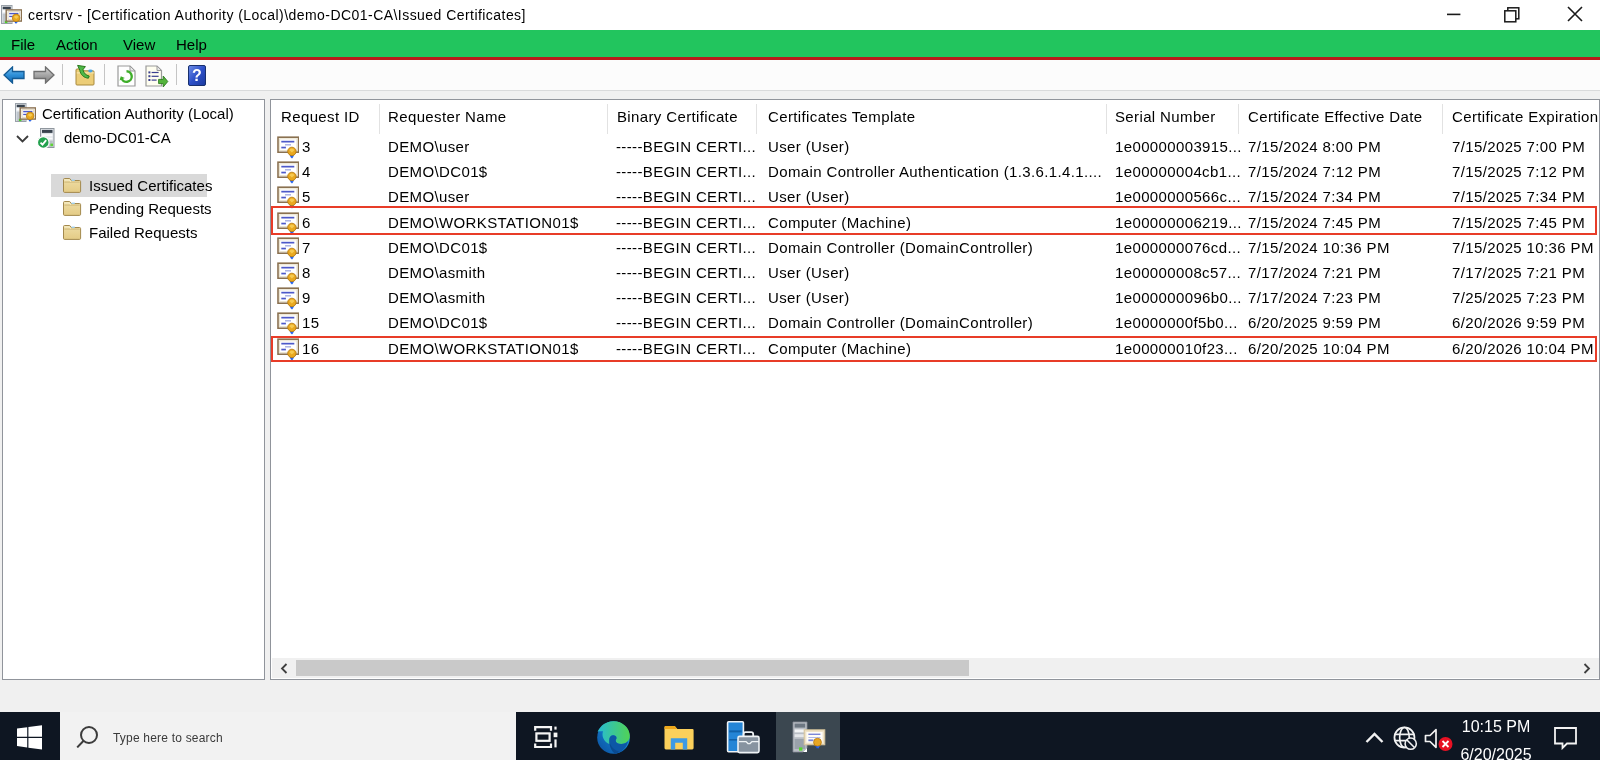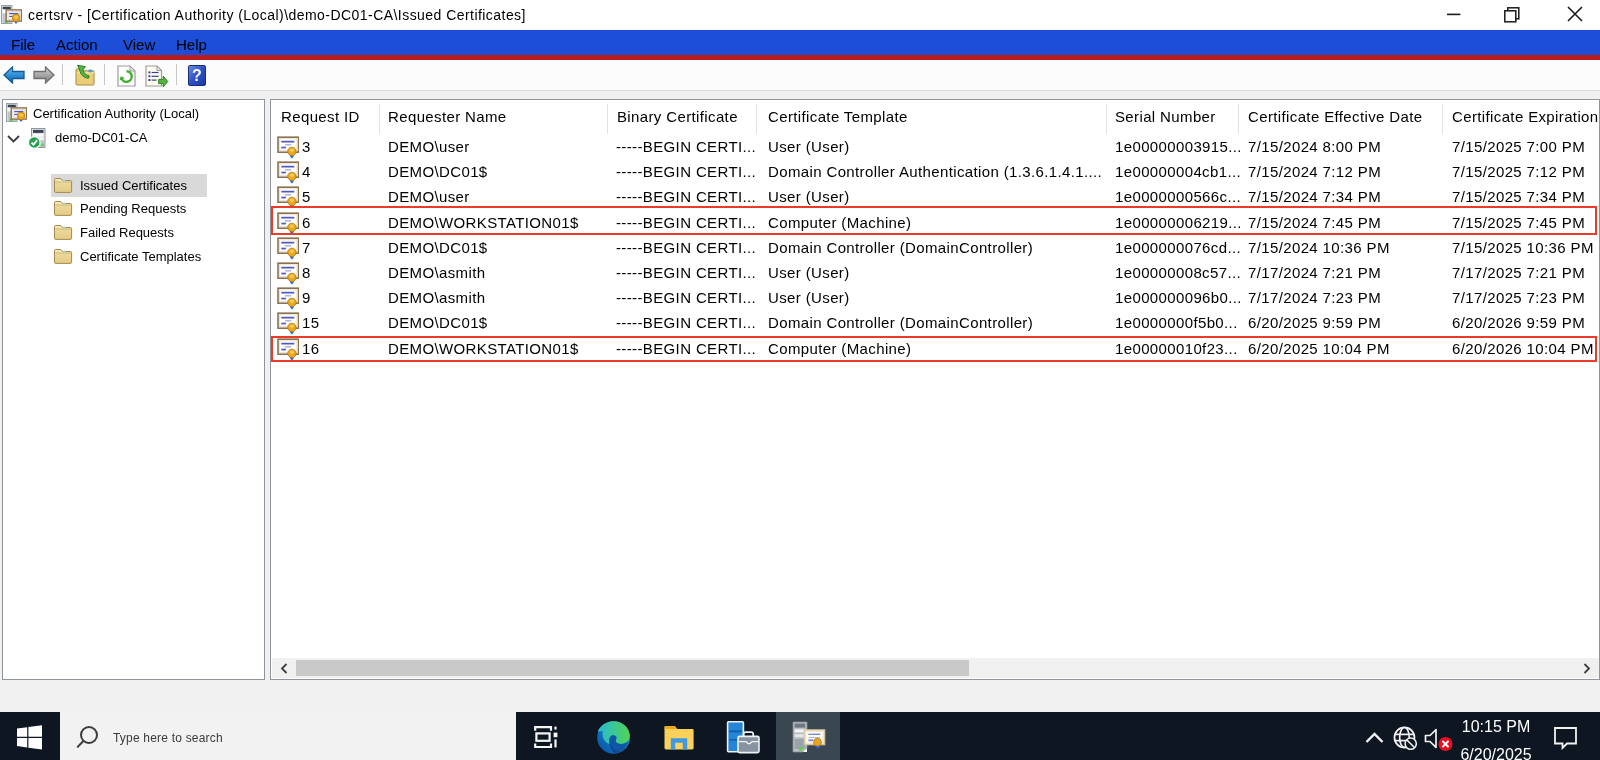--- a/index.html
+++ b/index.html
@@ -1,26 +1,26 @@
 <!DOCTYPE html>
 <html><head>
 <meta charset="utf-8">
 <style>
 *{margin:0;padding:0;box-sizing:border-box}
 html,body{width:1600px;height:760px;overflow:hidden}
 body{font-family:"Liberation Sans",sans-serif;font-size:15px;color:#000;background:#f0f0f0;position:relative}
 .abs{position:absolute}
 #titlebar{position:absolute;left:0;top:0;width:1600px;height:30px;background:#fff}
 #titletext{position:absolute;left:28px;top:0;height:30px;line-height:31px;font-size:14px;letter-spacing:0.45px;color:#000}
-#menubar{position:absolute;left:0;top:30px;width:1600px;height:30px;background:#1d4ed8;border-bottom:5px solid #b91c1c}
+#menubar{position:absolute;left:0;top:30px;width:1600px;height:30px;background:#22c55e;border-bottom:3px solid #b91c1c}
 .menuitem{position:absolute;top:0;height:29px;line-height:30px;font-size:15px}
 #toolbar{position:absolute;left:0;top:60px;width:1600px;height:31px;background:#fcfcfc;border-bottom:1px solid #d9dadb}
 .tsep{position:absolute;top:4px;width:1px;height:21px;background:#c5c5c5}
 #tree{position:absolute;left:2px;top:99px;width:263px;height:581px;background:#fff;border:1px solid #90949b}
-.trow{position:absolute;left:0;width:100%;height:24px;line-height:24px;font-size:13px;white-space:nowrap}
+.trow{position:absolute;left:9px;width:100%;height:24px;line-height:24px;font-size:15px;white-space:nowrap}
 #treesel{position:absolute;left:47.5px;top:74px;width:156px;height:23px;background:#d9d9d9}
 #list{position:absolute;left:270px;top:99px;width:1330px;height:581px;background:#fff;border:1px solid #90949b}
 .hsep{position:absolute;top:3.5px;width:1px;height:30px;background:#e2e2e2}
 .hlbl{position:absolute;top:0;height:32px;line-height:33px;font-size:15px;letter-spacing:0.37px;white-space:nowrap}
 .lrow{position:absolute;left:0;width:1326px;height:25px;font-size:15px;white-space:nowrap}
 .lrow span{position:absolute;top:0;height:25px;line-height:25.5px;letter-spacing:0.37px}
 .cic{position:absolute;left:6px;top:2px}
 .c1{left:31px}.c2{left:117px}.c3{left:345px}.c4{left:497px}.c5{left:844px}.c6{left:977px}.c7{left:1181px}
 .redbox{position:absolute;left:0;width:1326px;border:2px solid #e83c28}
 #hscroll{position:absolute;left:1px;top:558px;width:1327px;height:20px;background:#f0f0f0}
@@ -201,33 +201,27 @@
         <use href="#folder"></use>
       </svg>
     <span class="abs" style="left:77px">Pending Requests</span>
   </div>
   <div class="trow" style="top:121px">
     <svg class="abs" style="left:50px;top:2px" width="20" height="18" viewBox="0 0 20 18">
         <use href="#folder"></use>
       </svg>
     <span class="abs" style="left:77px">Failed Requests</span>
   </div>
-  <div class="trow" style="top:144.5px">
-    <svg class="abs" style="left:50px;top:2px" width="20" height="18" viewBox="0 0 20 18">
-        <use href="#folder"></use>
-      </svg>
-    <span class="abs" style="left:77px">Certificate Templates</span>
-  </div>
 </div>
 
 <div id="list">
   <span class="hlbl" style="left:10px">Request ID</span>
   <span class="hlbl" style="left:117px">Requester Name</span>
   <span class="hlbl" style="left:346px">Binary Certificate</span>
-  <span class="hlbl" style="left:497px">Certificate Template</span>
+  <span class="hlbl" style="left:497px">Certificates Template</span>
   <span class="hlbl" style="left:844px">Serial Number</span>
   <span class="hlbl" style="left:977px">Certificate Effective Date</span>
   <span class="hlbl" style="left:1181px">Certificate Expiration</span>
   <div class="hsep" style="left:108px"></div>
   <div class="hsep" style="left:336px"></div>
   <div class="hsep" style="left:485px"></div>
   <div class="hsep" style="left:835px"></div>
   <div class="hsep" style="left:967px"></div>
   <div class="hsep" style="left:1171px"></div>
   <div class="lrow" style="top:34px">
@@ -305,21 +299,21 @@
   <div class="lrow" style="top:185.2px">
     <svg class="cic" width="22" height="23" viewBox="0 0 22 23">
         <use href="#certdoc"></use>
       </svg>
     <span class="c1">9</span>
       <span class="c2">DEMO\asmith</span>
       <span class="c3">-----BEGIN CERTI...</span>
       <span class="c4">User (User)</span>
       <span class="c5">1e000000096b0...</span>
       <span class="c6">7/17/2024 7:23 PM</span>
-      <span class="c7">7/17/2025 7:23 PM</span>
+      <span class="c7">7/25/2025 7:23 PM</span>
   </div>
   <div class="lrow" style="top:210.4px">
     <svg class="cic" width="22" height="23" viewBox="0 0 22 23">
         <use href="#certdoc"></use>
       </svg>
     <span class="c1">15</span>
       <span class="c2">DEMO\DC01$</span>
       <span class="c3">-----BEGIN CERTI...</span>
       <span class="c4">Domain Controller (DomainController)</span>
       <span class="c5">1e0000000f5b0...</span>

